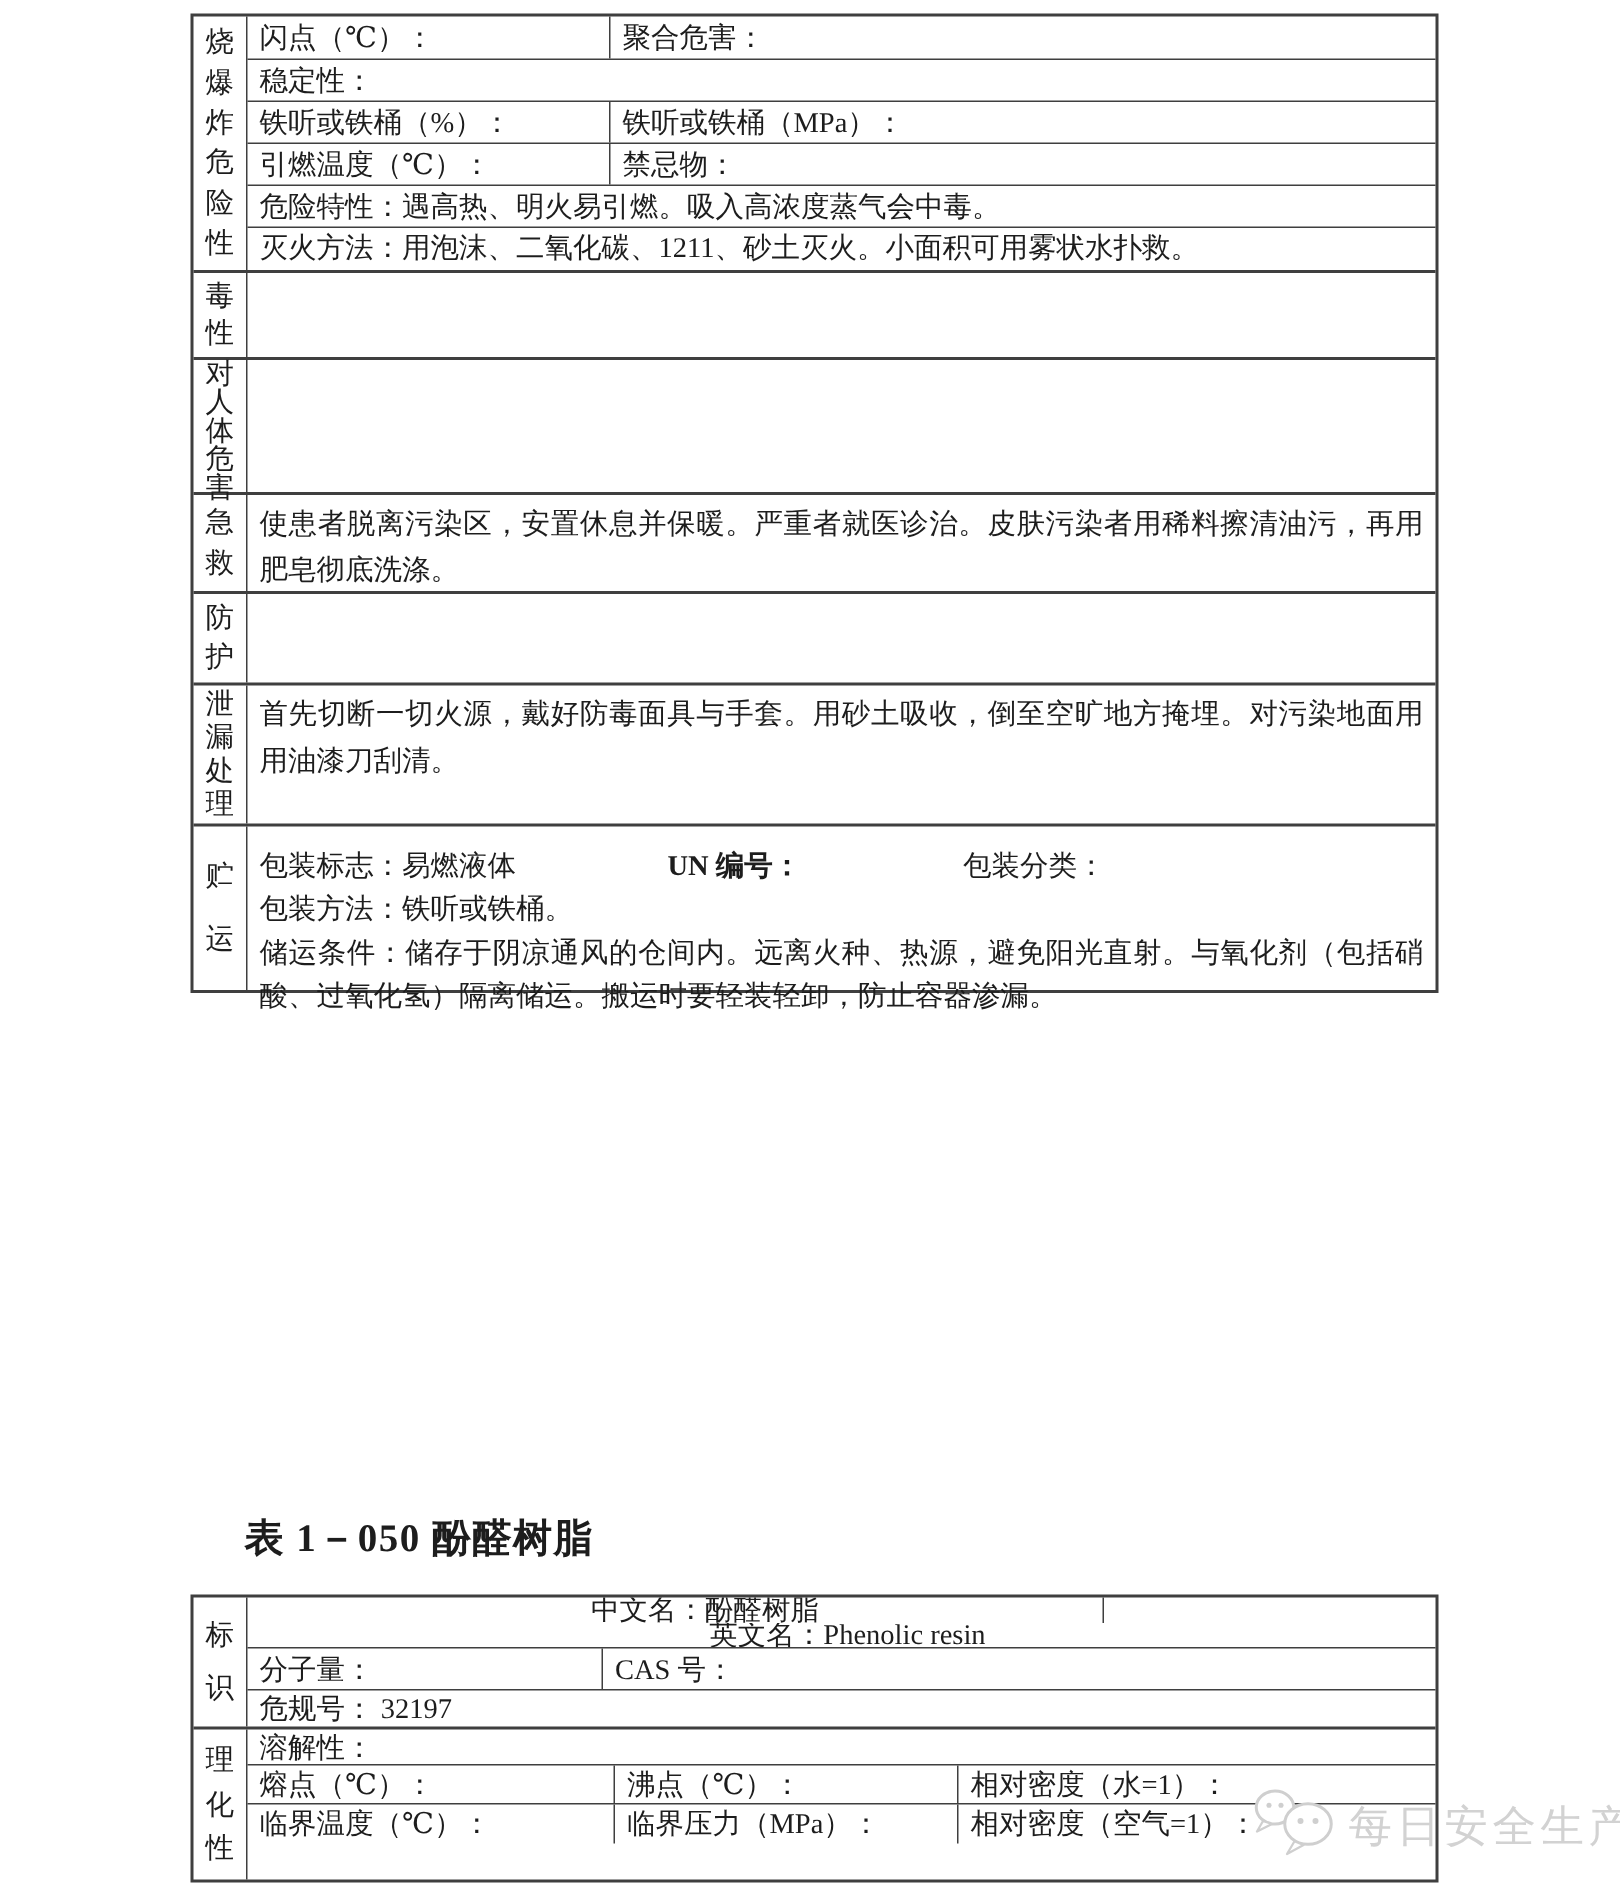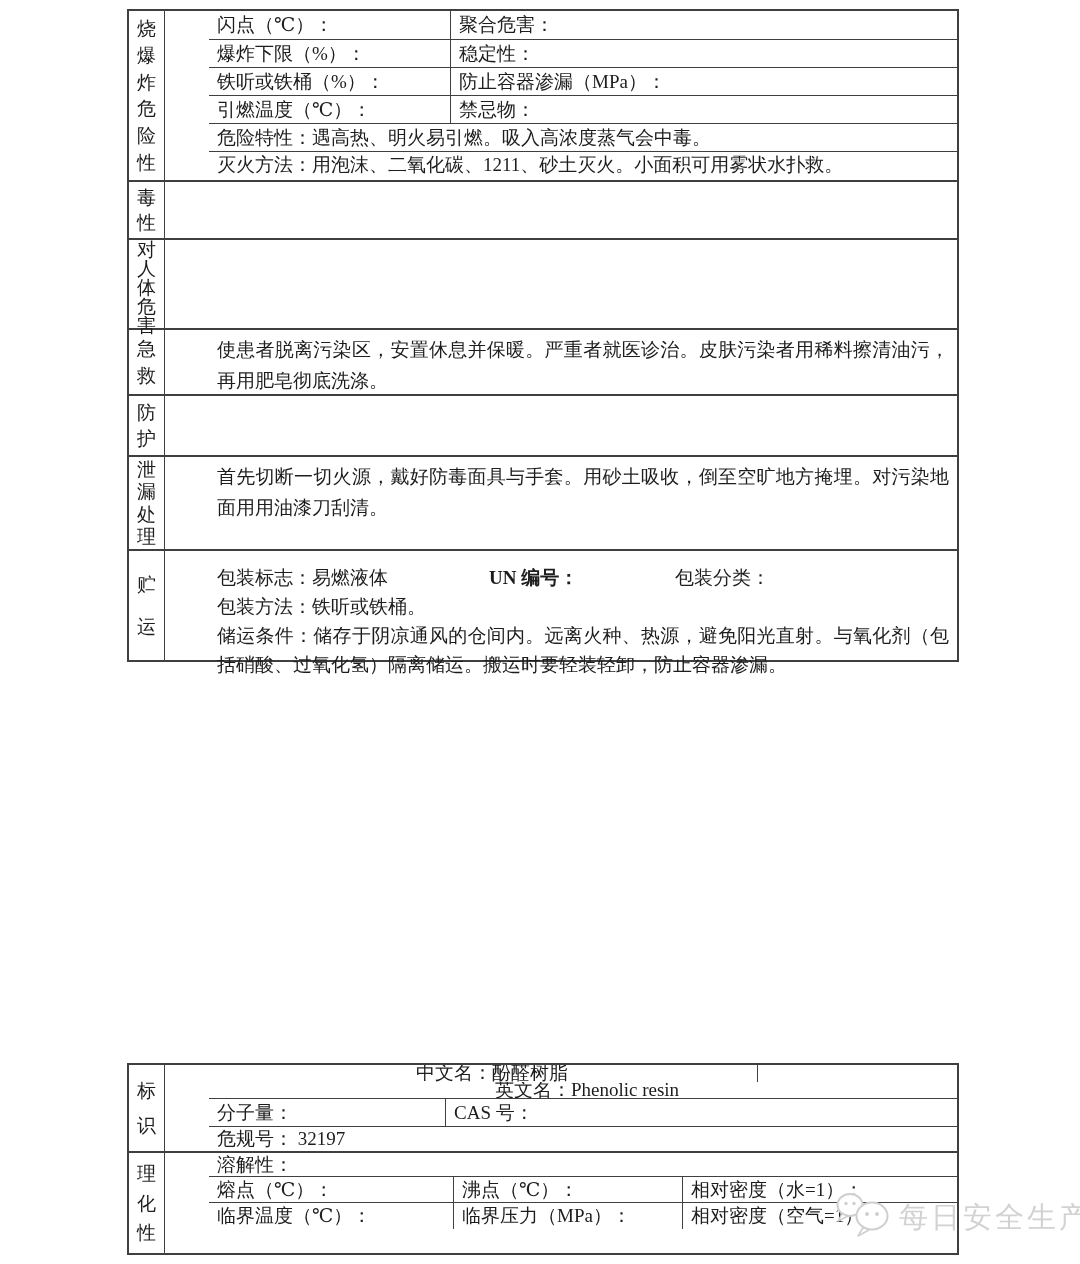--- a/index.html
+++ b/index.html
@@ -4,21 +4,21 @@
 <style>
   html,body{margin:0;padding:0;background:#ffffff;}
   .page{position:relative;width:1080px;height:1264px;background:#ffffff;overflow:hidden;
         font-family:"Liberation Serif","DejaVu Serif",serif;color:#1d1d1d;font-size:19px;}
   .tbl{position:absolute;left:127px;width:832px;border:2px solid #3f3f3f;box-sizing:border-box;background:#ffffff;}
   .sec{display:flex;box-sizing:border-box;align-items:stretch;}
   .sec + .sec{border-top:2px solid #3f3f3f;}
   .vcell{width:36px;flex:none;border-right:1px solid #3f3f3f;display:flex;box-sizing:border-box;}
   .vlabel{margin:0 auto;display:flex;flex-direction:column;align-items:center;justify-content:space-evenly;
           width:100%;height:100%;line-height:1;}
-  .secbody{flex:1 1 auto;display:flex;flex-direction:column;min-width:0;margin-left:44px;}
+  .secbody{flex:1 1 auto;display:flex;flex-direction:column;min-width:0;}
   .row{display:flex;box-sizing:border-box;align-items:center;flex:none;}
   .row + .row{border-top:1px solid #3f3f3f;}
   .cell{padding-left:8px;box-sizing:border-box;height:100%;display:flex;align-items:center;white-space:nowrap;overflow:hidden;}
   .bdr{border-right:1px solid #3f3f3f;}
   .fill{flex:1 1 auto;}
   .para{padding:4px 8px 0 8px;line-height:31px;text-align:justify;}
   .line{padding-left:8px;height:29px;line-height:29px;white-space:nowrap;}
   .para2{padding:0 8px;line-height:29px;text-align:justify;}
   .storage-line1{position:relative;height:29px;line-height:29px;flex:none;}
   .storage-line1 span{position:absolute;top:0;white-space:nowrap;}
@@ -44,26 +44,25 @@
             <span>险</span>
             <span>性</span>
           </div>
       </div>
       <div class="secbody">
         <div class="row" style="height:28px;">
           <div class="cell bdr" style="width:242px;">闪点（℃）：</div>
           <div class="cell fill">聚合危害：</div>
         </div>
         <div class="row" style="height:28px;">
-          <div class="cell bdr" style="width:242px;">爆炸下限（%）：</div>
           <div class="cell fill">稳定性：</div>
         </div>
         <div class="row" style="height:28px;">
           <div class="cell bdr" style="width:242px;">铁听或铁桶（%）：</div>
-          <div class="cell fill">防止容器渗漏（MPa）：</div>
+          <div class="cell fill">铁听或铁桶（MPa）：</div>
         </div>
         <div class="row" style="height:28px;">
           <div class="cell bdr" style="width:242px;">引燃温度（℃）：</div>
           <div class="cell fill">禁忌物：</div>
         </div>
         <div class="row" style="height:28px;">
           <div class="cell fill">危险特性：遇高热、明火易引燃。吸入高浓度蒸气会中毒。</div>
         </div>
         <div class="row" style="height:27px;">
           <div class="cell fill">灭火方法：用泡沫、二氧化碳、1211、砂土灭火。小面积可用雾状水扑救。</div>
@@ -134,28 +133,29 @@
       <div class="vcell">
         <div class="vlabel">
             <span>贮</span>
             <span>运</span>
           </div>
       </div>
       <div class="secbody" style="padding-top:12px;">
         <div class="storage-line1">
           <span style="left:8px;">包装标志：易燃液体</span>
           <span style="left:280px;font-weight:bold;">UN 编号：</span>
-          <span style="left:466px;">包装分类：</span>
+          <span style="left:477px;">包装分类：</span>
         </div>
         <div class="line">包装方法：铁听或铁桶。</div>
         <div class="para2">储运条件：储存于阴凉通风的仓间内。远离火种、热源，避免阳光直射。与氧化剂（包括硝酸、过氧化氢）隔离储运。搬运时要轻装轻卸，防止容器渗漏。</div>
       </div>
     </div>
   </div>
 
+  <div class="doc-title">表 1－050  酚醛树脂</div>
 
   <div class="tbl" style="top:1063px;">
 
     <div class="sec" style="height:86px;">
       <div class="vcell">
         <div class="vlabel">
             <span>标</span>
             <span>识</span>
           </div>
       </div>

